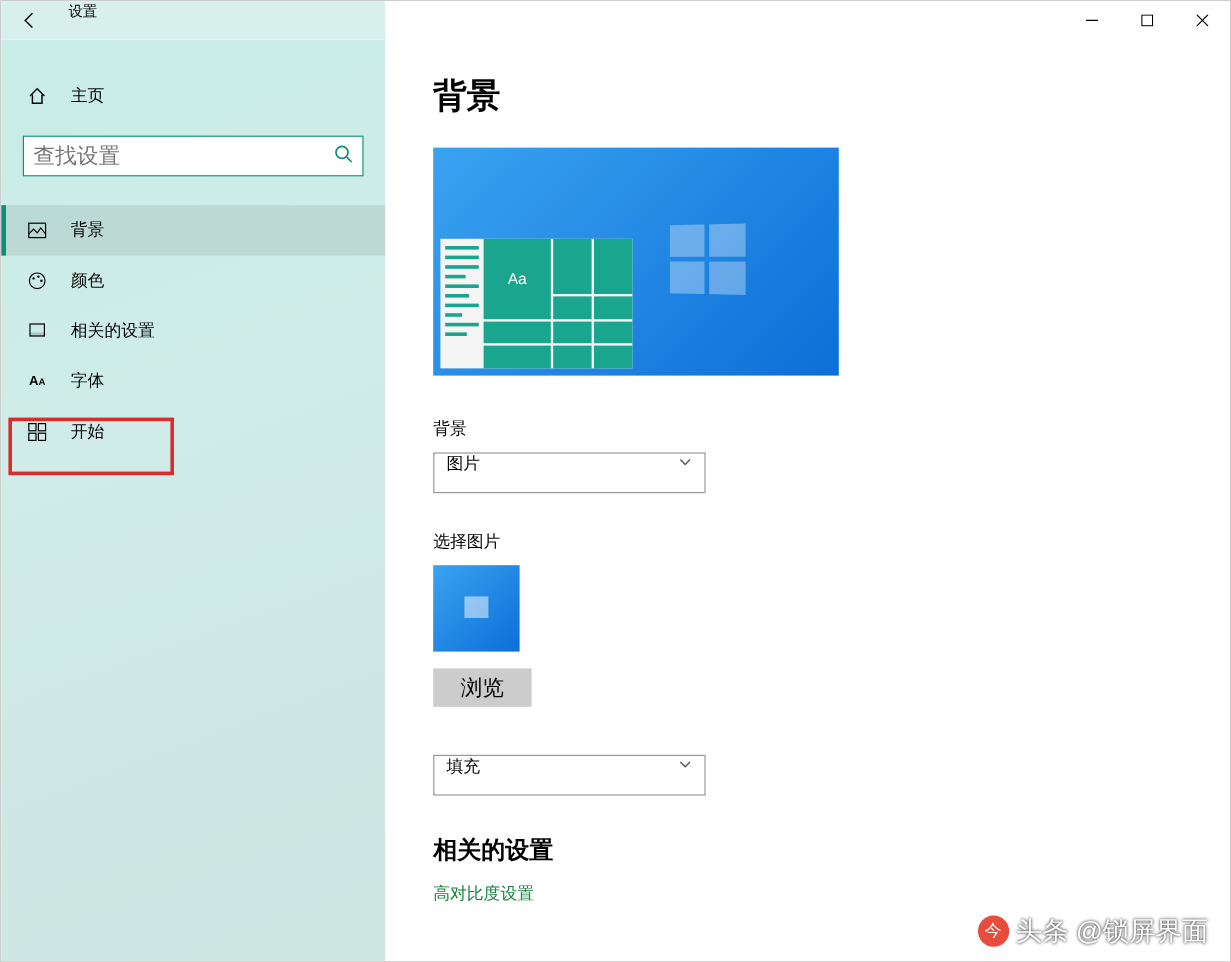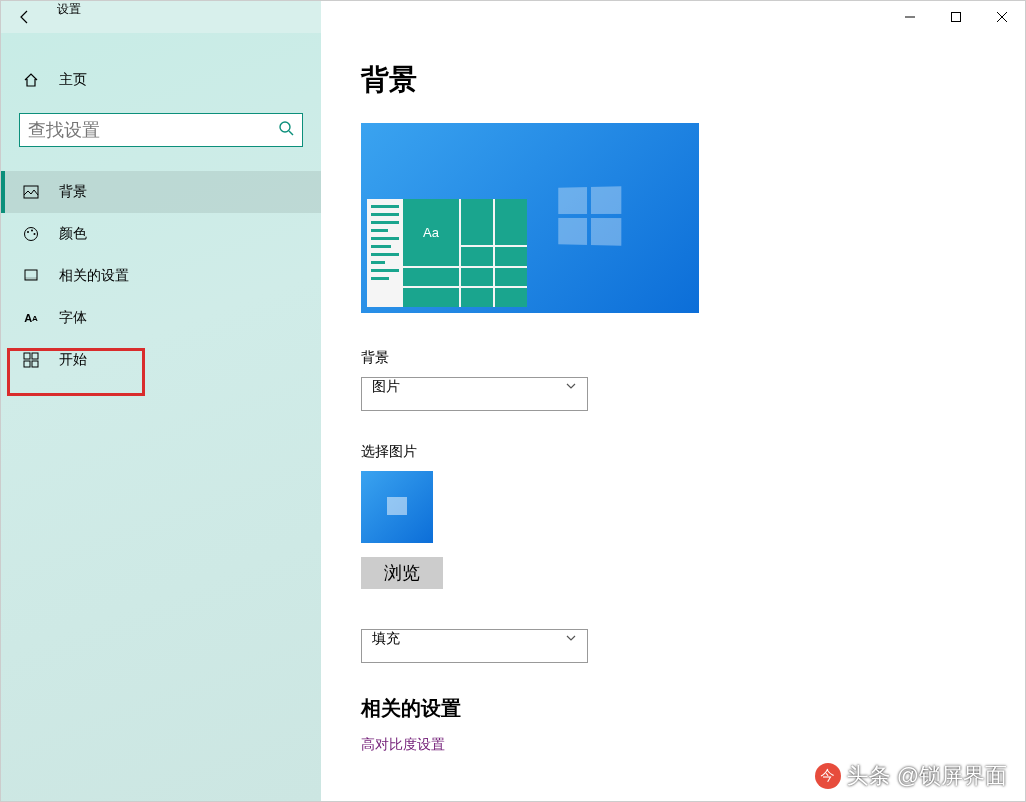--- a/index.html
+++ b/index.html
@@ -49,21 +49,21 @@
     .dropdown { width: 227px; height: 34px; border: 1px solid #999; display: flex; align-items: flex-start; justify-content: space-between; padding: 0 10px; cursor: pointer; margin-bottom: 32px; }
     .dropdown .value { font-size: 14px; }
     .dropdown .chev { color: #555; }
     
     .thumb { width: 72px; height: 72px; background: linear-gradient(135deg, #3aa3f0 0%, #0c6ed8 100%); margin-bottom: 14px; position: relative; }
     .thumb::after { content:""; position:absolute; left:26px; top:26px; width:20px; height:18px; background: rgba(255,255,255,0.5); }
     
     .browse-btn { width: 82px; height: 32px; background: #ccc; border: none; font-size: 18px; cursor: pointer; display:flex; align-items:center; justify-content:center; margin-bottom: 40px; }
     
     .related-heading { font-size: 20px; font-weight: 600; margin-bottom: 14px; }
-    .related-link { color: #701a75; font-size: 14px; cursor: pointer; display:block; margin-bottom: 14px; }
+    .related-link { color: #15803d; font-size: 14px; cursor: pointer; display:block; margin-bottom: 14px; }
     
     .watermark { position: absolute; right: 18px; bottom: 10px; font-size: 22px; color: #fff; font-weight: 500; text-shadow: 0 0 3px rgba(0,0,0,0.6), 0 0 2px rgba(0,0,0,0.6); display:flex; align-items:center; gap:6px; }
     .watermark .logo { width:26px; height:26px; border-radius:50%; background:#e74c3c; display:flex; align-items:center; justify-content:center; font-size:14px; text-shadow:none; }
   </style>
 </head>
 <body>
 
 <div class="titlebar">
   <div class="back-btn">
     <svg width="16" height="16" viewBox="0 0 16 16">

